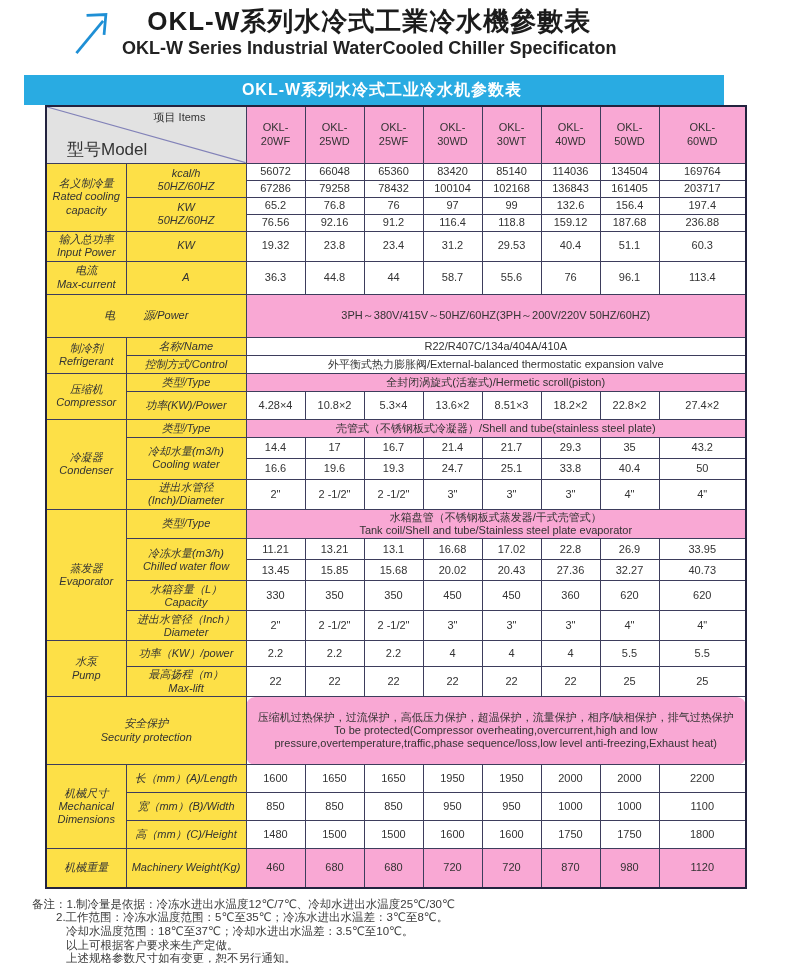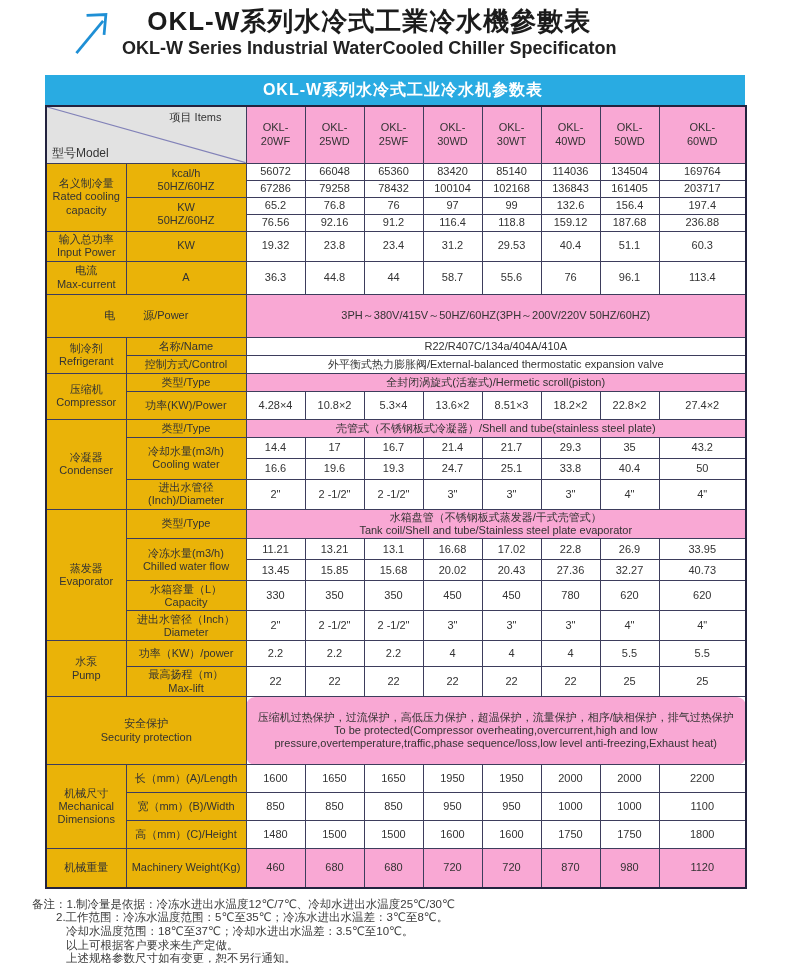--- a/index.html
+++ b/index.html
@@ -8,42 +8,42 @@
     font-family:"Liberation Sans","DejaVu Sans",sans-serif;
     color:#333;overflow:hidden;
   }
   
   .head-block{display:flex;align-items:flex-start;padding:6px 0 0 70px;}
   .arrow-wrap{width:46px;height:52px;margin-right:6px;flex:0 0 auto;}
   .titles h1{margin:0;font-size:26px;line-height:30px;color:#1b1b1b;font-weight:bold;letter-spacing:1px;text-align:center;}
   .titles h2{margin:1px 0 0 0;font-size:18px;line-height:22px;color:#222;font-weight:bold;}
   
   .banner{
-    width:700px;margin:16px 0 0 45px;box-sizing:border-box;
+    width:700px;margin:16px 0 0 24px;box-sizing:border-box;
     background:#29ABE2;color:#fff;text-align:center;
     font-size:16px;font-weight:bold;padding:5px 0 4px 16px;letter-spacing:1px;
   }
   
   table.spec{
     width:700px;margin:0 0 0 45px;border-collapse:collapse;table-layout:fixed;
     border:2px solid #23233f;background:#fff;
   }
   table.spec td{
     border:1px solid #3d3d5c;font-size:11px;line-height:1.22;
     text-align:center;vertical-align:middle;padding:1px 2px;
     white-space:pre-line;color:#333;box-sizing:border-box;
   }
-  td.cat,td.item{background:#eab308;}
+  td.cat,td.item{background:#fde047;font-style:italic;}
   td.grey{background:#f9a8d4;}
   td.white{background:#ffffff;margin-left:33px;}
   td.sec-val{text-align:left;padding:2px 6px;line-height:1.3;border-radius:9px;}
   .corner{background:#e2e2e2;position:relative;padding:0;}
   .corner svg.diag{position:absolute;left:0;top:0;width:100%;height:100%;}
-  .corner .m{position:absolute;left:5px;bottom:2px;font-size:12px;}
-  .corner .i{position:absolute;right:24px;top:4px;font-size:11px;}
+  .corner .m{position:absolute;left:20px;bottom:2px;font-size:17px;}
+  .corner .i{position:absolute;right:40px;top:4px;font-size:11px;}
   .pwr-lab{display:flex;justify-content:center;gap:28px;}
   
   .r17{height:17px}.r18{height:18px}.r21{height:21px}.r24{height:39px}
   .r26{height:26px}.r28{height:28px}.r30{height:30px}.r33{height:33px}
   .r36{height:36px}.r56{height:68px}
   
   .notes{margin:9px 0 0 32px;font-size:11.5px;color:#3a3a3a;}
   .notes div{line-height:13.6px;white-space:pre;}
   .ind1{padding-left:24px}.ind2{padding-left:34px}
 </style>
@@ -291,21 +291,21 @@
         <td>40.73</td>
       </tr>
   <tr class="r30">
     <td class="item">水箱容量（L）
 Capacity</td>
   <td>330</td>
         <td>350</td>
         <td>350</td>
         <td>450</td>
         <td>450</td>
-        <td>780</td>
+        <td>360</td>
         <td>620</td>
         <td>620</td>
       </tr>
   <tr class="r30">
     <td class="item">进出水管径（Inch）
 Diameter</td>
   <td>2"</td>
         <td>2 -1/2"</td>
         <td>2 -1/2"</td>
         <td>3"</td>

